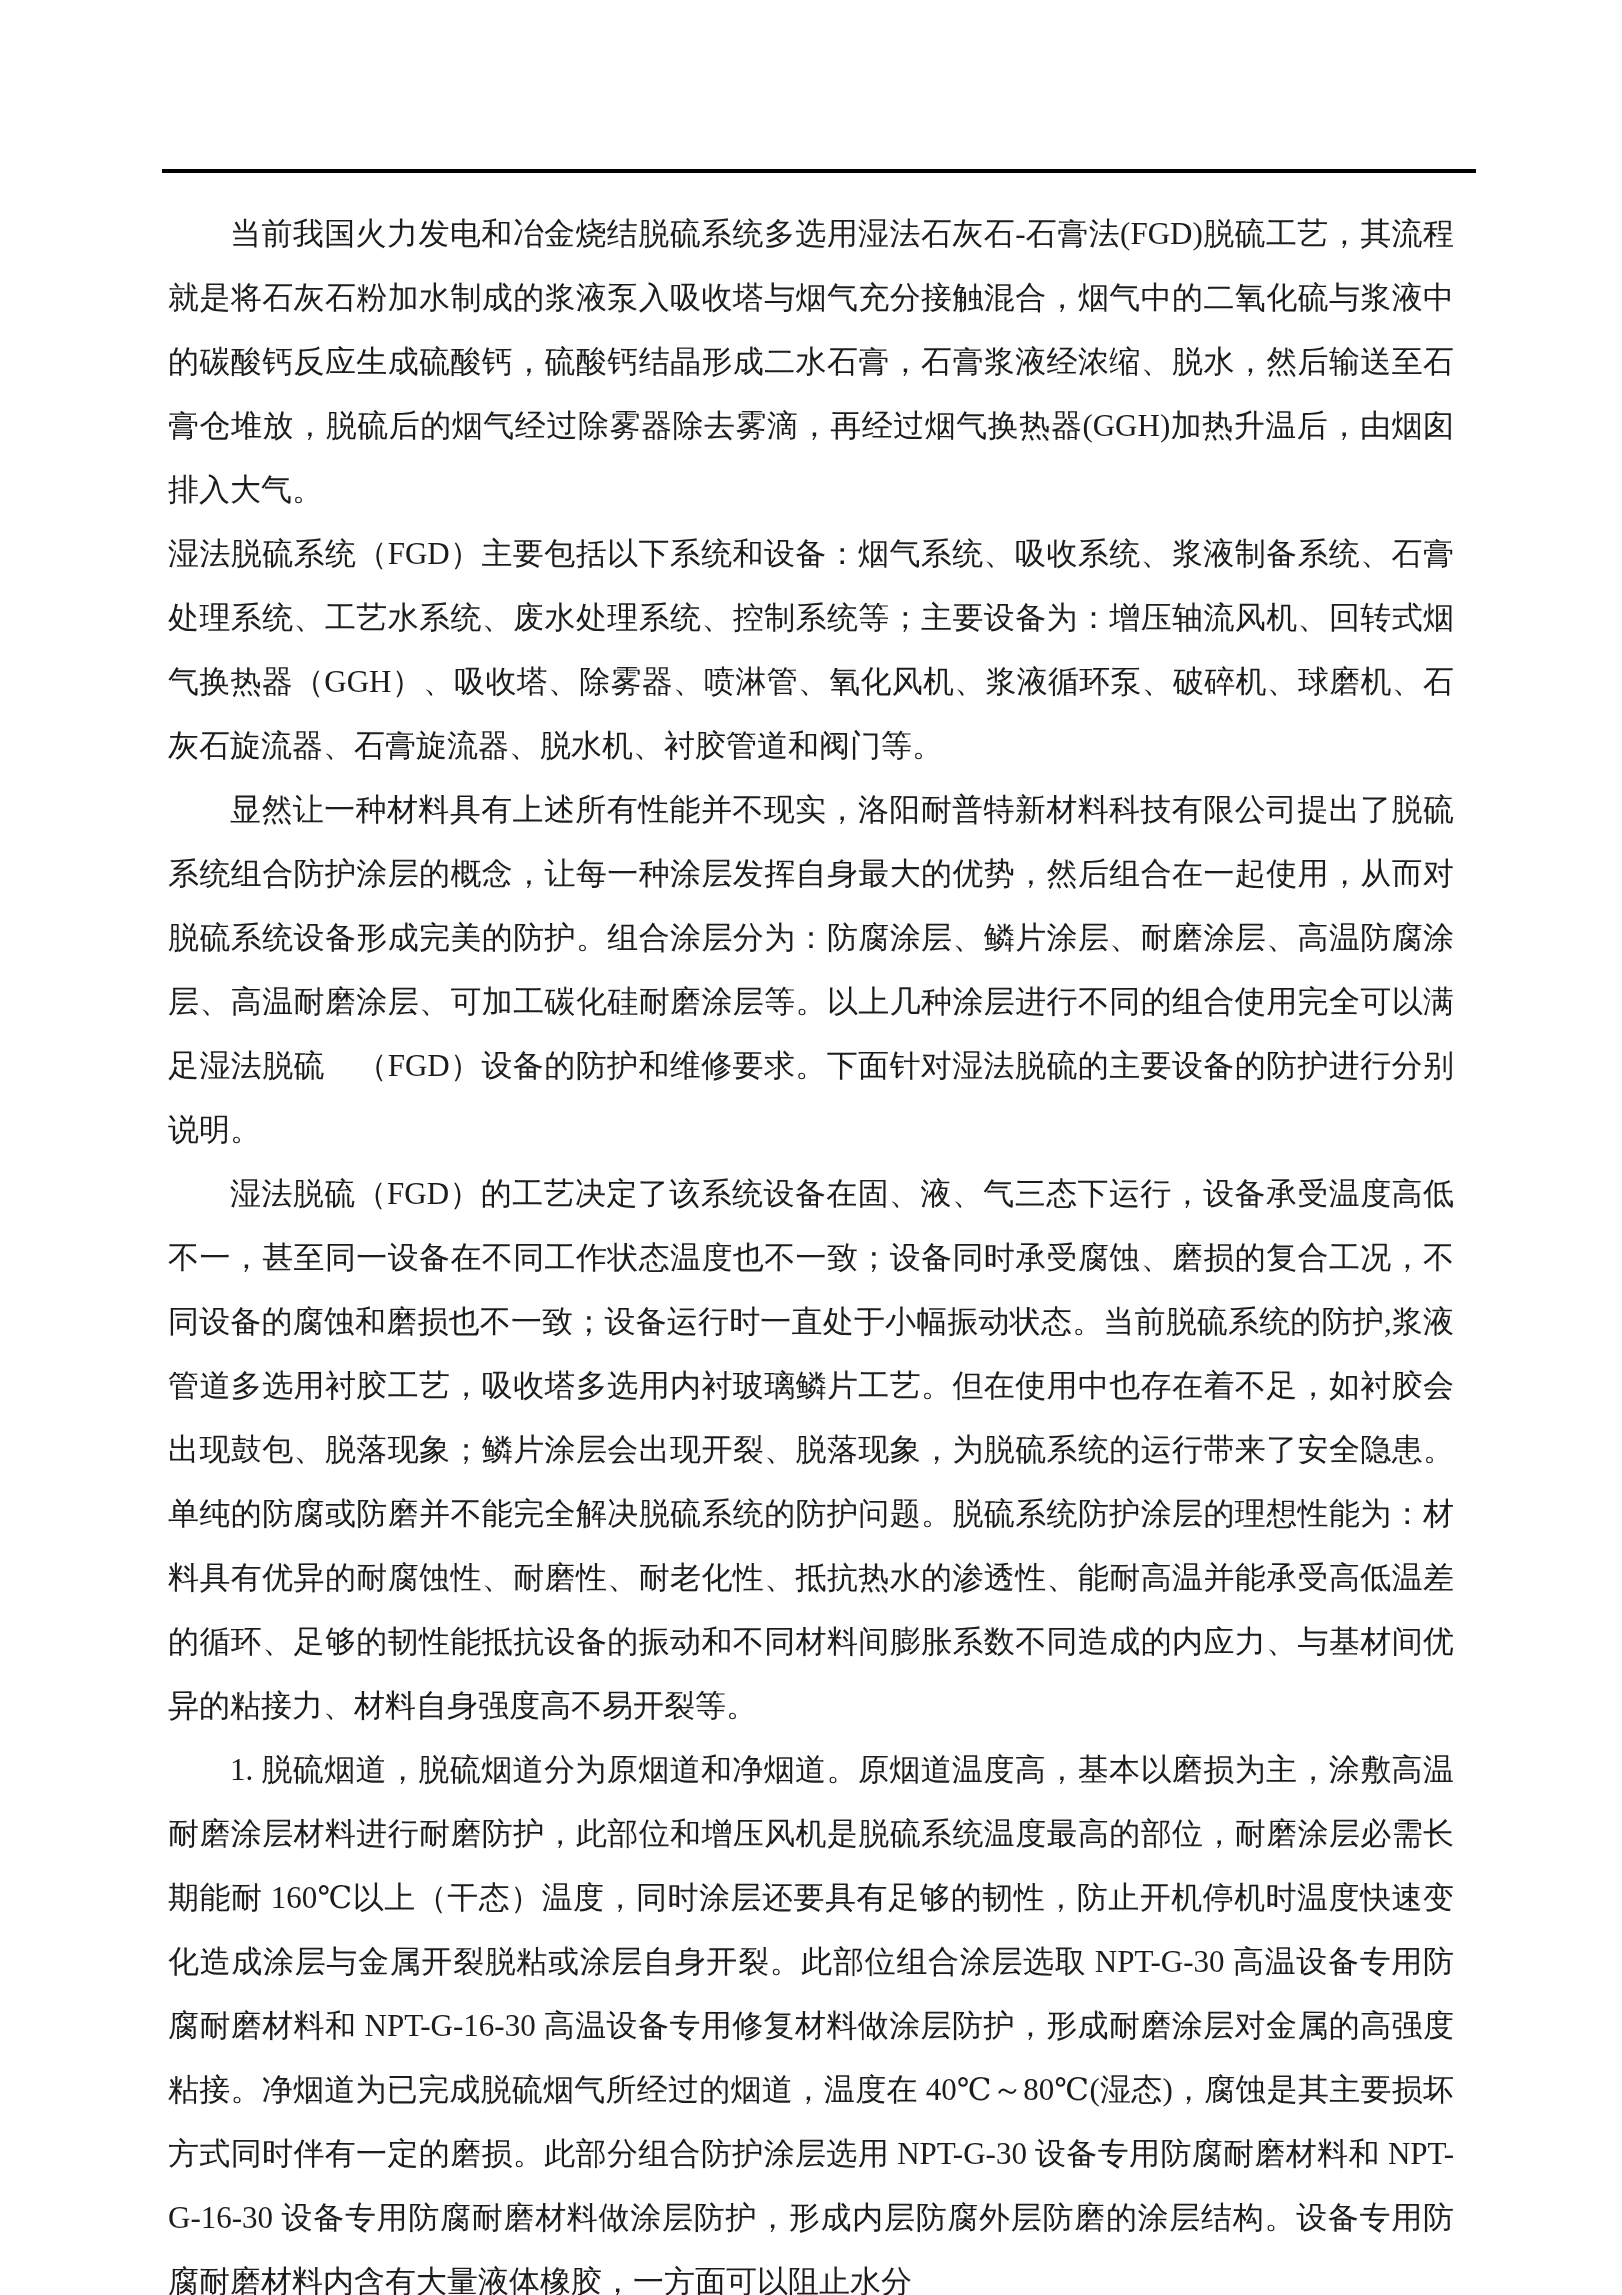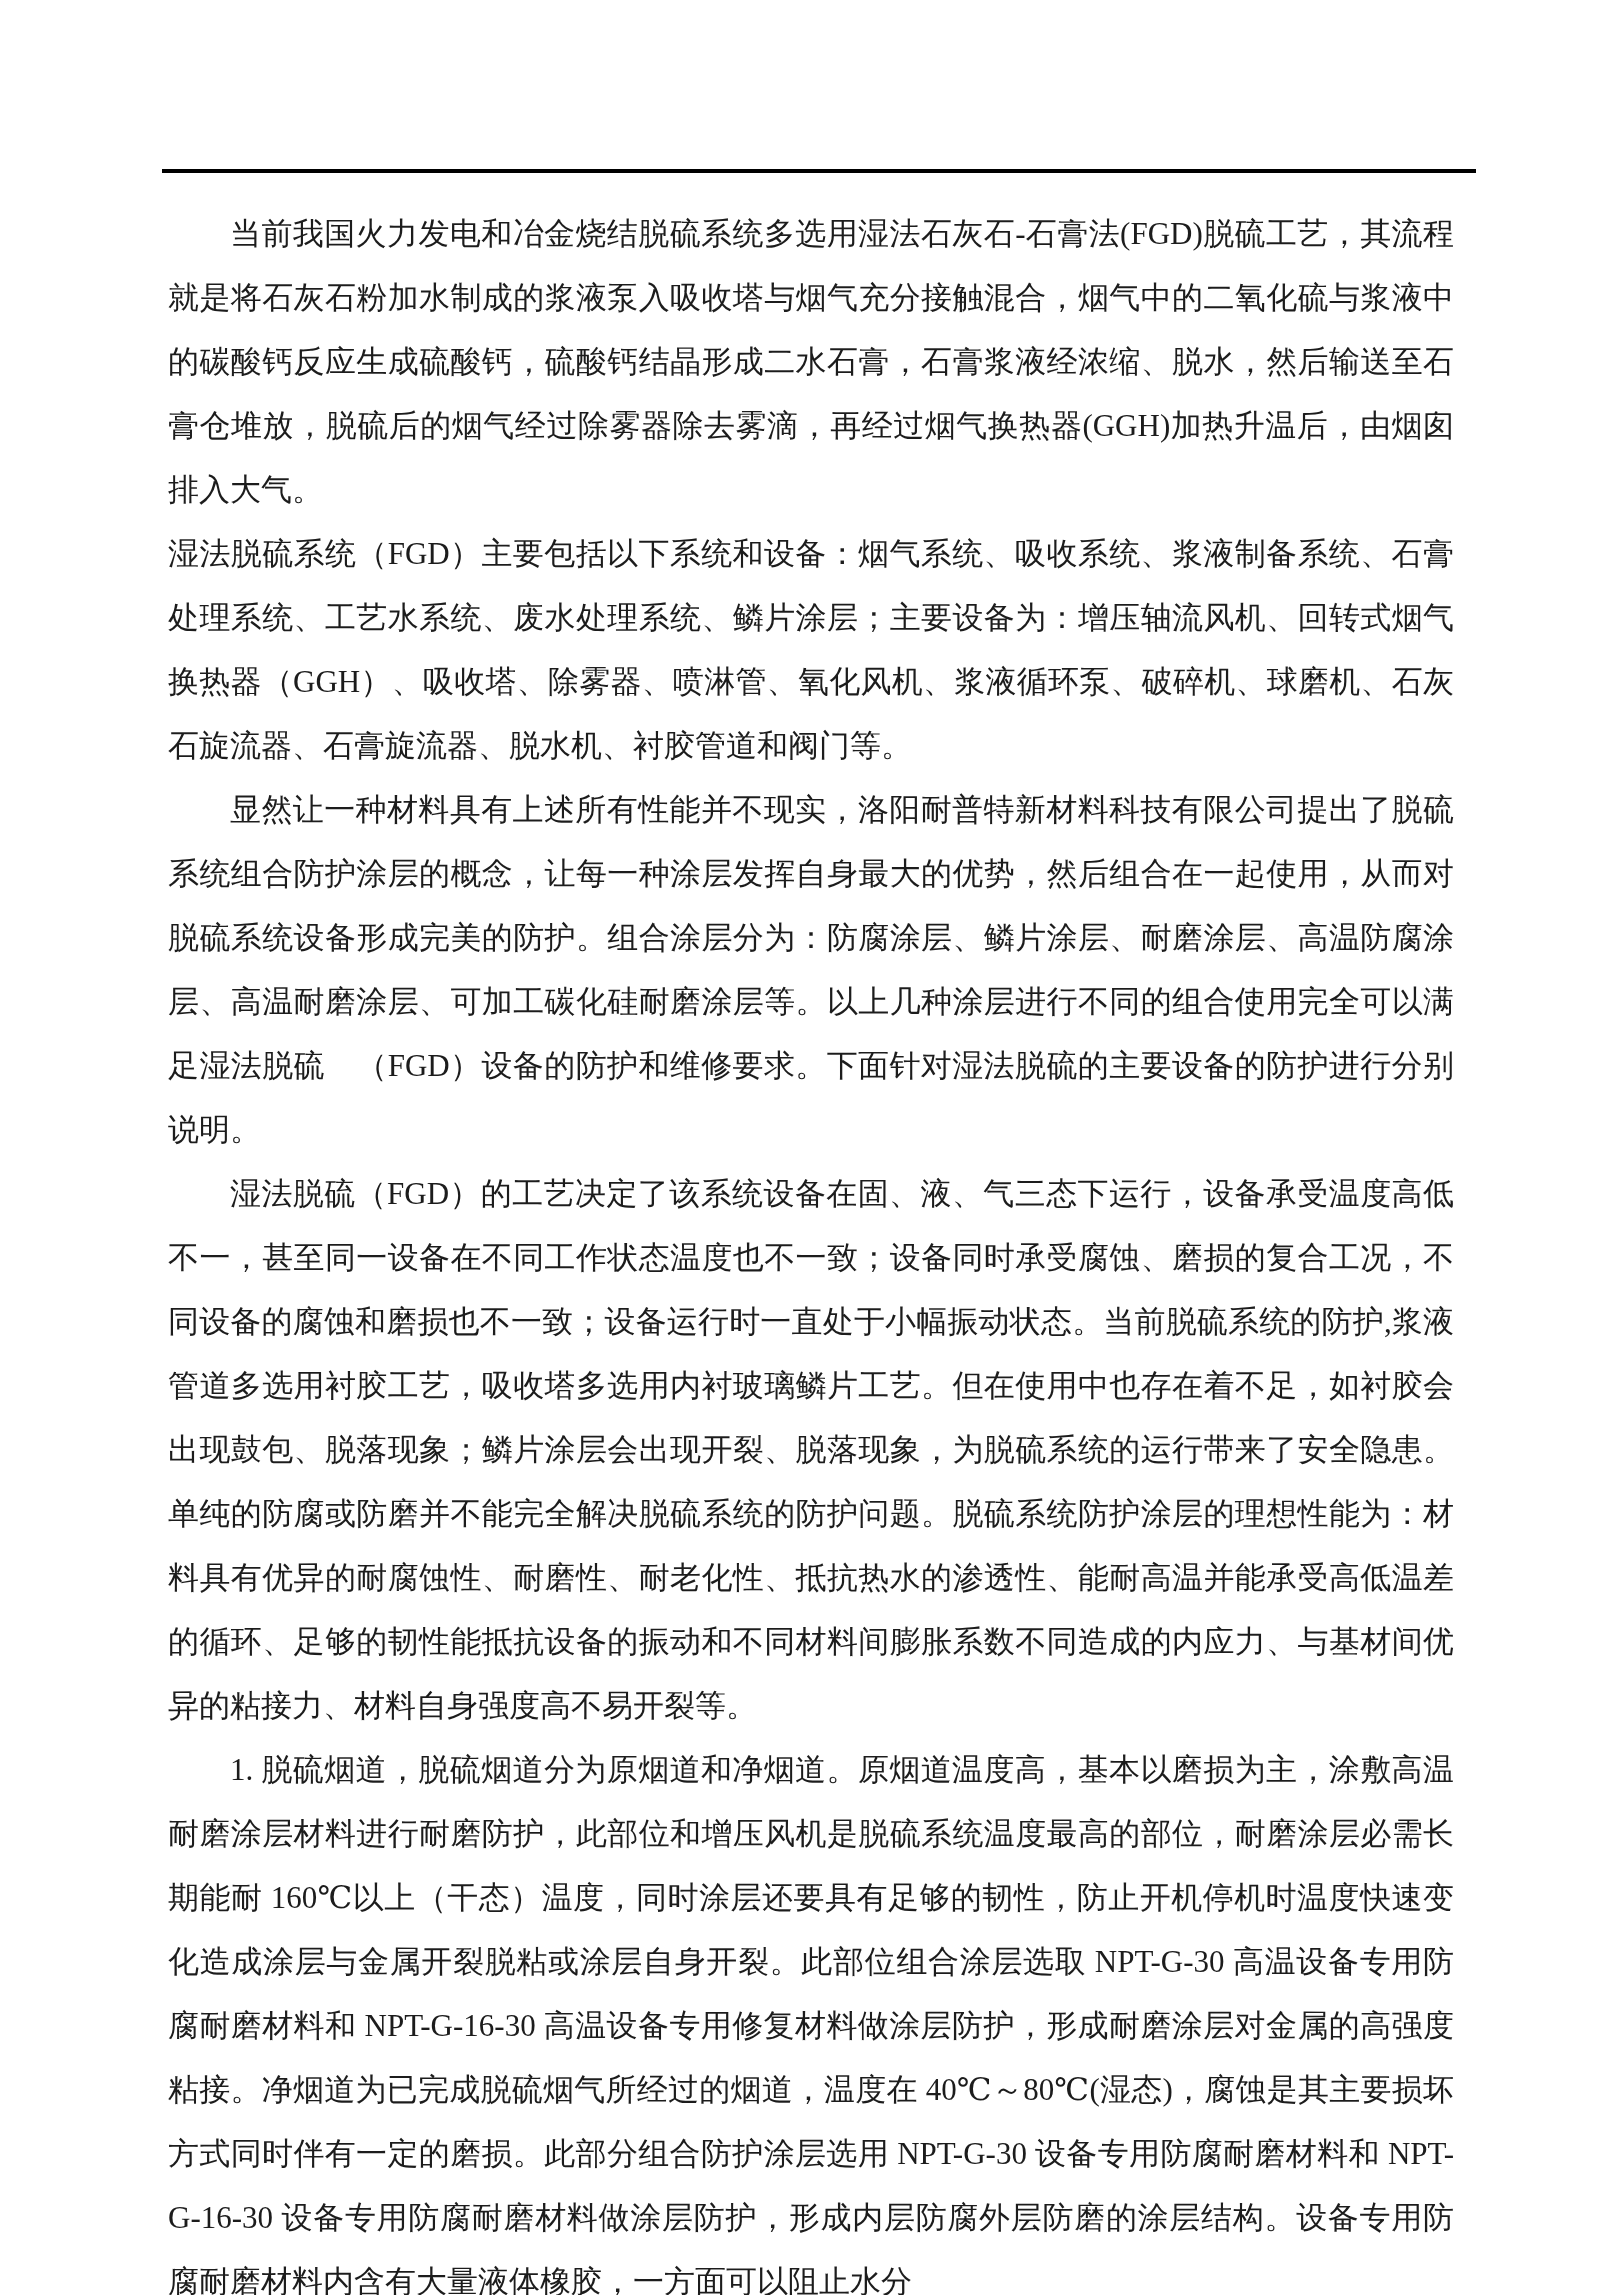--- a/index.html
+++ b/index.html
@@ -52,20 +52,20 @@
 </style>
 </head>
 <body>
 
 <div class="page">
 
   <div class="header-rule"></div>
 
   <main class="body-text">
     <p class="para">当前我国火力发电和冶金烧结脱硫系统多选用湿法石灰石-石膏法(FGD)脱硫工艺，其流程就是将石灰石粉加水制成的浆液泵入吸收塔与烟气充分接触混合，烟气中的二氧化硫与浆液中的碳酸钙反应生成硫酸钙，硫酸钙结晶形成二水石膏，石膏浆液经浓缩、脱水，然后输送至石膏仓堆放，脱硫后的烟气经过除雾器除去雾滴，再经过烟气换热器(GGH)加热升温后，由烟囱排入大气。</p>
-    <p class="para no-indent">湿法脱硫系统（FGD）主要包括以下系统和设备：烟气系统、吸收系统、浆液制备系统、石膏处理系统、工艺水系统、废水处理系统、鳞片涂层；主要设备为：增压轴流风机、回转式烟气换热器（GGH）、吸收塔、除雾器、喷淋管、氧化风机、浆液循环泵、破碎机、球磨机、石灰石旋流器、石膏旋流器、脱水机、衬胶管道和阀门等。</p>
+    <p class="para no-indent">湿法脱硫系统（FGD）主要包括以下系统和设备：烟气系统、吸收系统、浆液制备系统、石膏处理系统、工艺水系统、废水处理系统、控制系统等；主要设备为：增压轴流风机、回转式烟气换热器（GGH）、吸收塔、除雾器、喷淋管、氧化风机、浆液循环泵、破碎机、球磨机、石灰石旋流器、石膏旋流器、脱水机、衬胶管道和阀门等。</p>
     <p class="para">显然让一种材料具有上述所有性能并不现实，洛阳耐普特新材料科技有限公司提出了脱硫系统组合防护涂层的概念，让每一种涂层发挥自身最大的优势，然后组合在一起使用，从而对脱硫系统设备形成完美的防护。组合涂层分为：防腐涂层、鳞片涂层、耐磨涂层、高温防腐涂层、高温耐磨涂层、可加工碳化硅耐磨涂层等。以上几种涂层进行不同的组合使用完全可以满足湿法脱硫　（FGD）设备的防护和维修要求。下面针对湿法脱硫的主要设备的防护进行分别说明。</p>
     <p class="para">湿法脱硫（FGD）的工艺决定了该系统设备在固、液、气三态下运行，设备承受温度高低不一，甚至同一设备在不同工作状态温度也不一致；设备同时承受腐蚀、磨损的复合工况，不同设备的腐蚀和磨损也不一致；设备运行时一直处于小幅振动状态。当前脱硫系统的防护,浆液管道多选用衬胶工艺，吸收塔多选用内衬玻璃鳞片工艺。但在使用中也存在着不足，如衬胶会出现鼓包、脱落现象；鳞片涂层会出现开裂、脱落现象，为脱硫系统的运行带来了安全隐患。单纯的防腐或防磨并不能完全解决脱硫系统的防护问题。脱硫系统防护涂层的理想性能为：材料具有优异的耐腐蚀性、耐磨性、耐老化性、抵抗热水的渗透性、能耐高温并能承受高低温差的循环、足够的韧性能抵抗设备的振动和不同材料间膨胀系数不同造成的内应力、与基材间优异的粘接力、材料自身强度高不易开裂等。</p>
     <p class="para">1. 脱硫烟道，脱硫烟道分为原烟道和净烟道。原烟道温度高，基本以磨损为主，涂敷高温耐磨涂层材料进行耐磨防护，此部位和增压风机是脱硫系统温度最高的部位，耐磨涂层必需长期能耐 160℃以上（干态）温度，同时涂层还要具有足够的韧性，防止开机停机时温度快速变化造成涂层与金属开裂脱粘或涂层自身开裂。此部位组合涂层选取 NPT-G-30 高温设备专用防腐耐磨材料和 NPT-G-16-30 高温设备专用修复材料做涂层防护，形成耐磨涂层对金属的高强度粘接。净烟道为已完成脱硫烟气所经过的烟道，温度在 40℃～80℃(湿态)，腐蚀是其主要损坏方式同时伴有一定的磨损。此部分组合防护涂层选用 NPT-G-30 设备专用防腐耐磨材料和 NPT-G-16-30 设备专用防腐耐磨材料做涂层防护，形成内层防腐外层防磨的涂层结构。设备专用防腐耐磨材料内含有大量液体橡胶，一方面可以阻止水分</p>
   </main>
 
 </div>
 
 
 </body></html>

